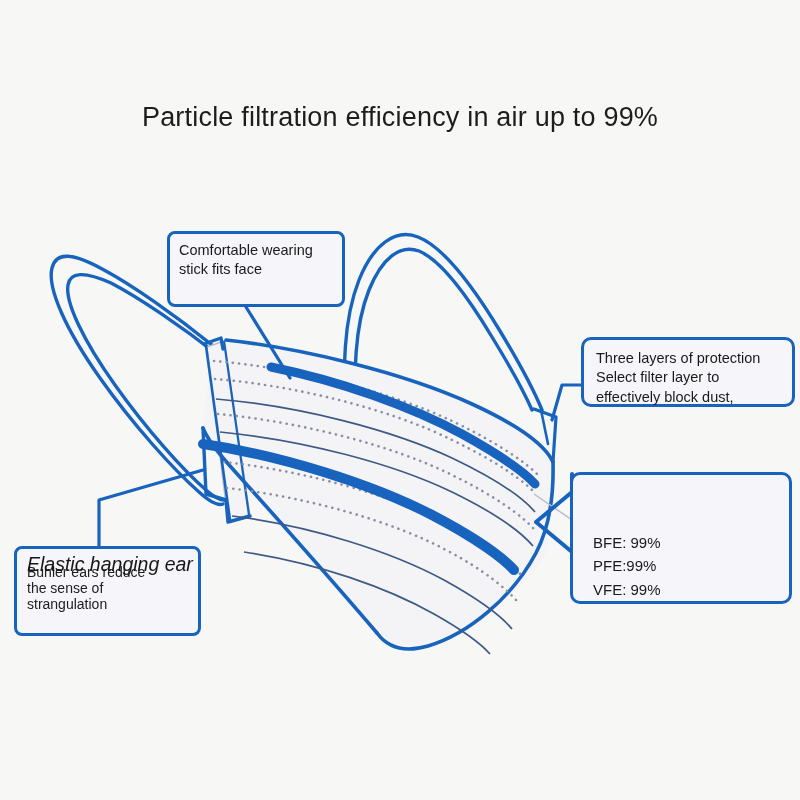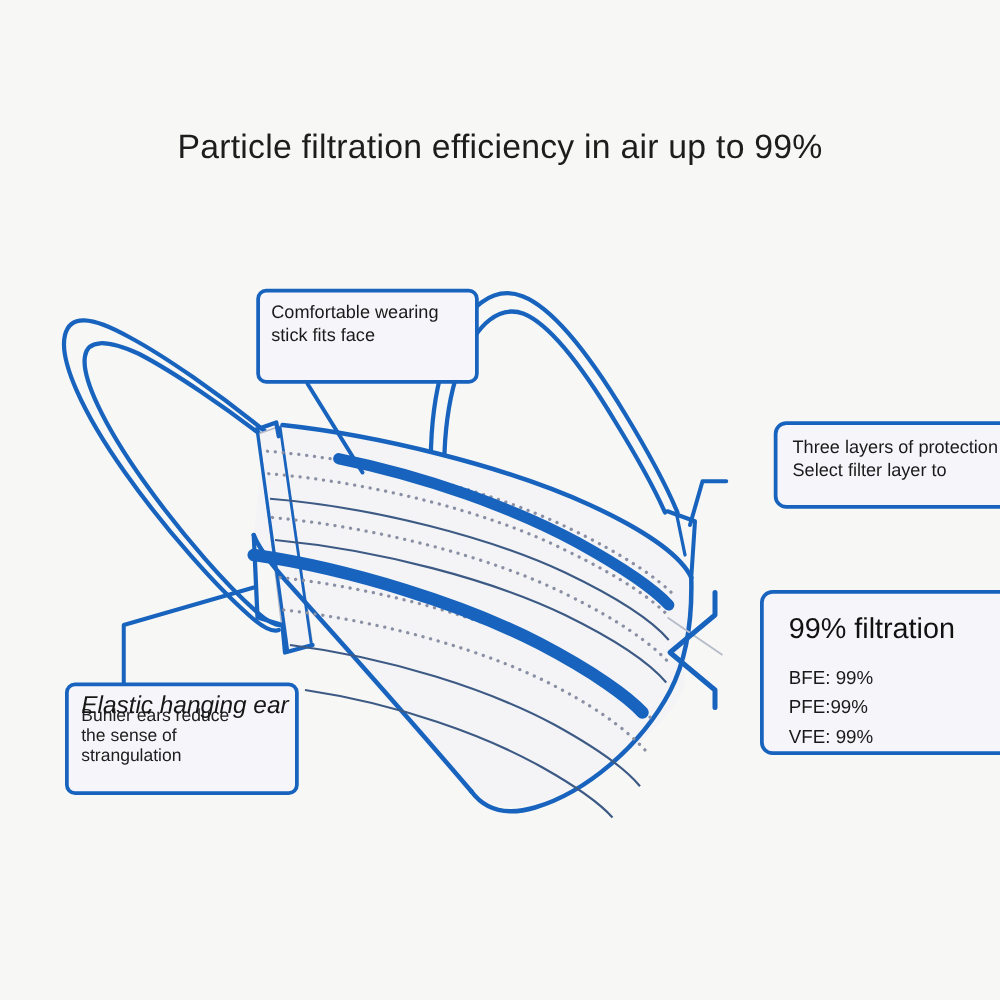--- a/index.html
+++ b/index.html
@@ -42,21 +42,20 @@
   }
 
   
   .callout {
     position: absolute;
     box-sizing: border-box;
     background: #f6f5f9;
     border: 3px solid #1763bd;
     border-radius: 9px;
     line-height: 1.33;
-    margin-left: 38px;
   }
   .callout .ln { display: block; white-space: nowrap; }
 
   #callout-comfort {
     left: 167px; top: 231px;
     width: 178px; height: 76px;
     padding: 7px 0 0 9px;
     font-size: 14.5px;
     border-radius: 8px;
   }
@@ -239,24 +238,24 @@
   </svg>
 
   <div class="callout" id="callout-comfort">
     <span class="ln">Comfortable wearing</span>
     <span class="ln">stick fits face</span>
   </div>
 
   <div class="callout" id="callout-layers">
     <span class="ln">Three layers of protection</span>
     <span class="ln">Select filter layer to</span>
+    <span class="ln">effectively block dust,</span>
   </div>
 
   <div class="callout" id="callout-filtration">
-    <div class="headline">99% filtration</div>
     <div class="specs">
       <span class="ln">BFE: 99%</span>
       <span class="ln">PFE:99%</span>
       <span class="ln">VFE: 99%</span>
     </div>
   </div>
 
   <div class="callout" id="callout-ear">
     <div class="ear-sub">
       <span class="ln">Buhler ears reduce</span>

